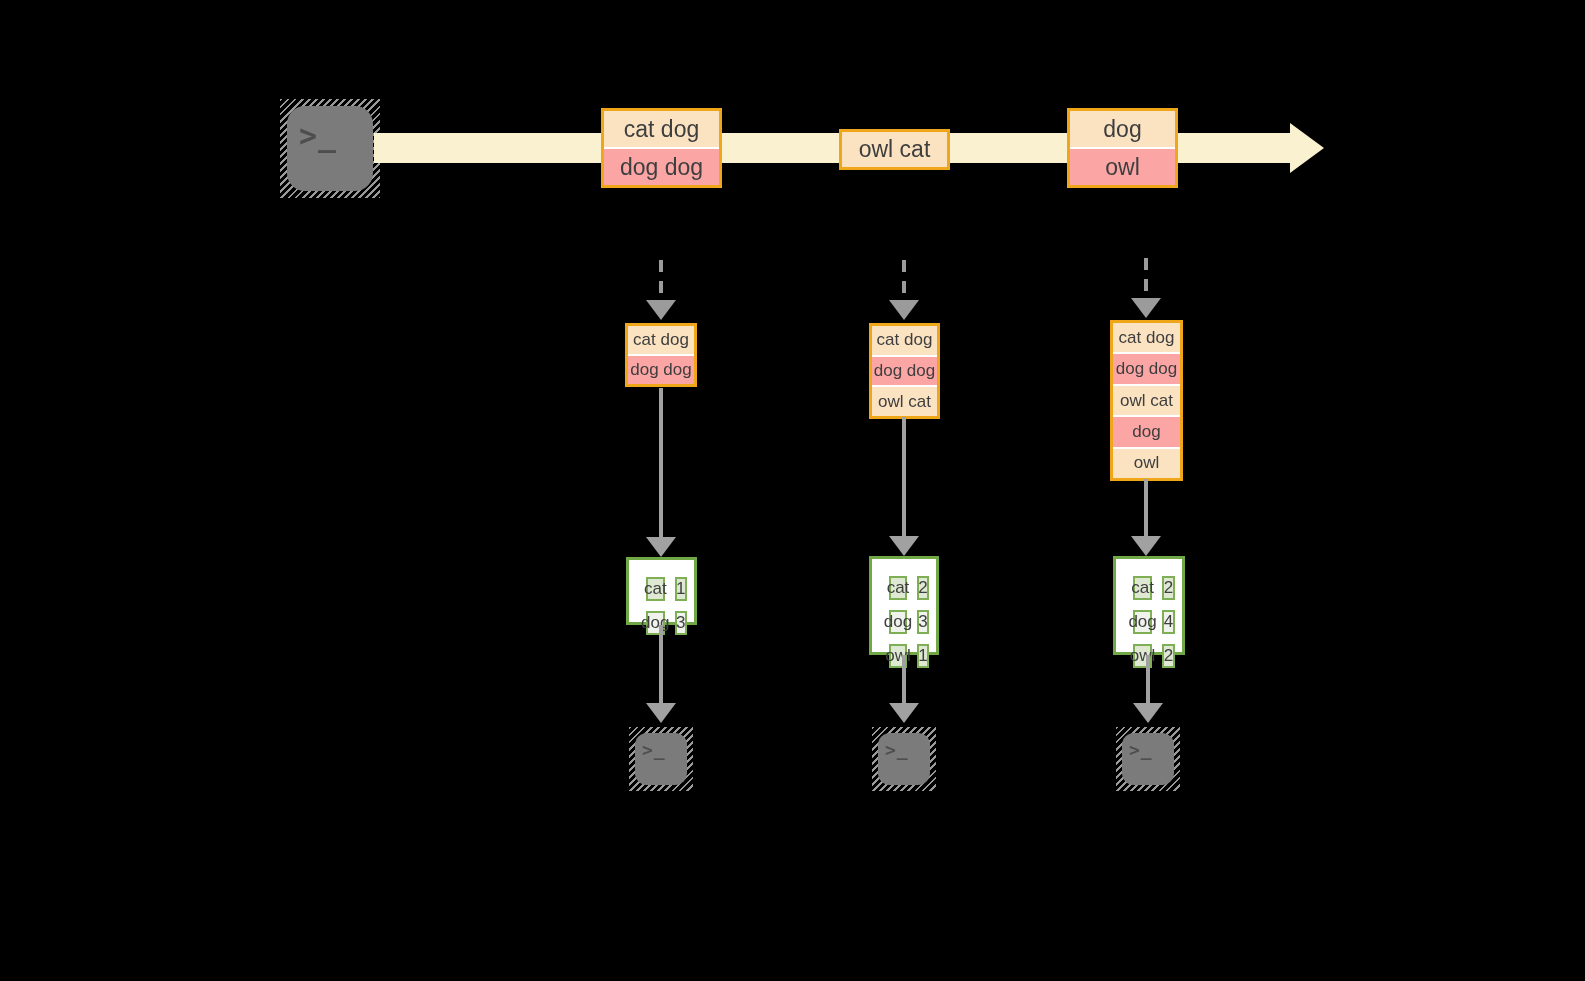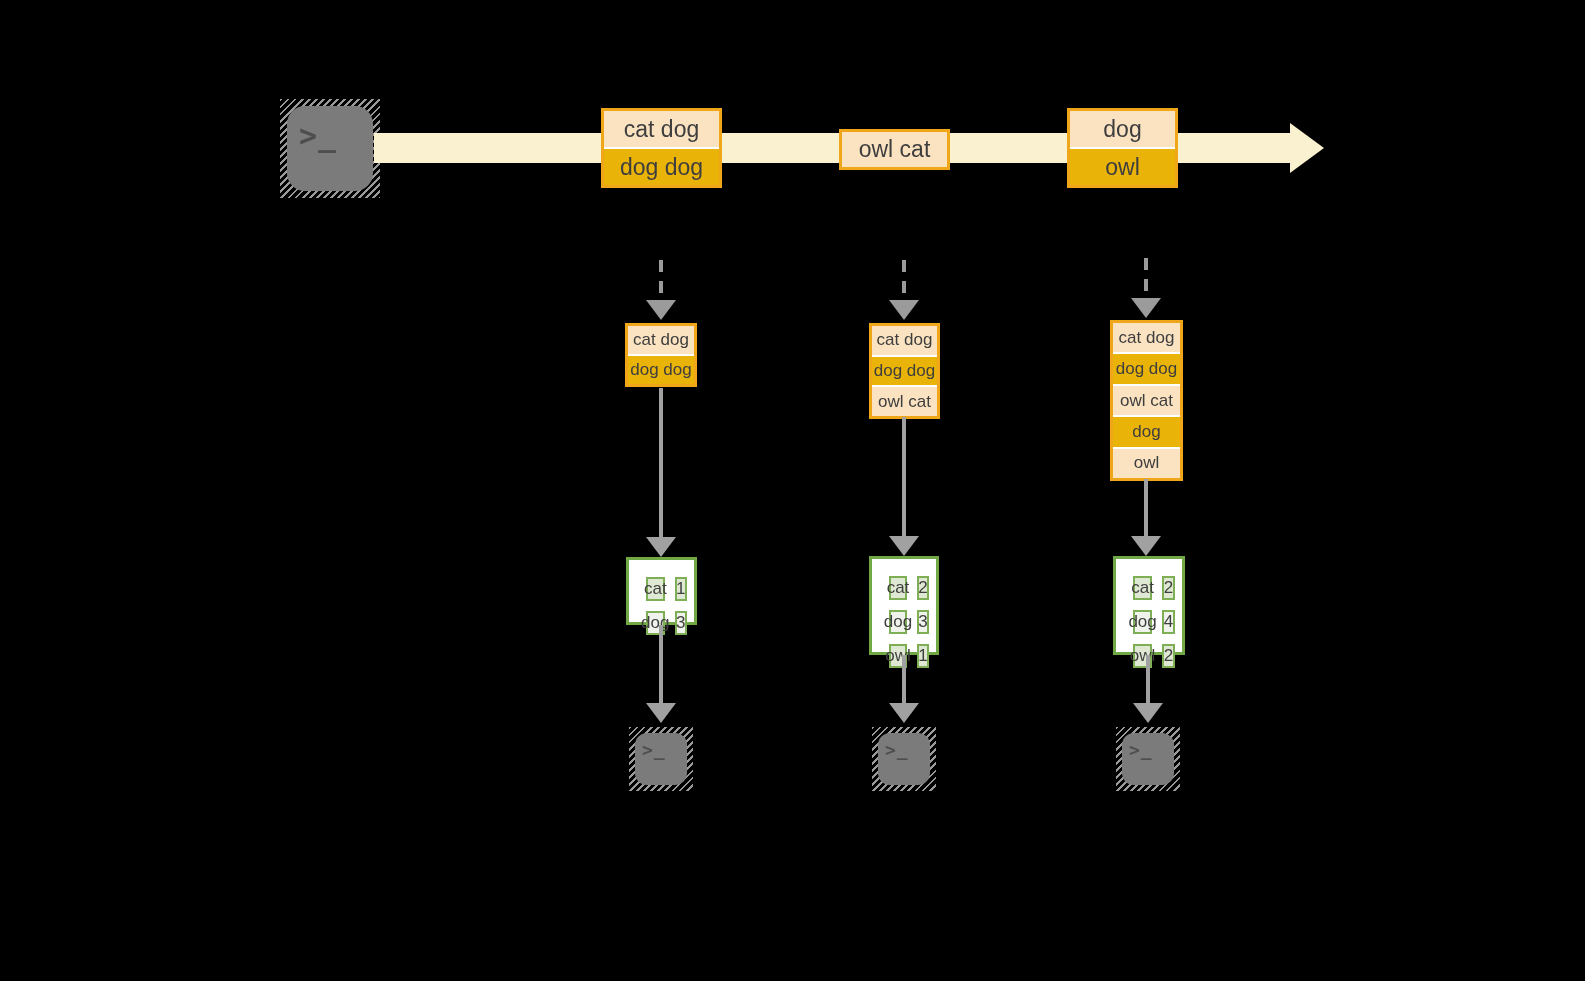--- a/index.html
+++ b/index.html
@@ -35,21 +35,21 @@
   .stream-head { position:absolute; left:1290px; top:123px; width:0; height:0; z-index:1;
     border-top:25px solid rgba(0,0,0,0); border-bottom:25px solid rgba(0,0,0,0);
     border-left:34px solid #FAF1D0; }
 
   
   .obox { position:absolute; box-sizing:border-box; border:3px solid #F0A619; background:#fff;
     display:flex; flex-direction:column; gap:2px; z-index:2; }
   .obox .cell { flex:1; display:flex; align-items:center; justify-content:center;
     color:#3E3E3E; white-space:nowrap; }
   .p1 { background:#FBE3C2; }
-  .p2 { background:#eab308; }
+  .p2 { background:#fca5a5; }
   .batch { font-size:23px; }
   .batch-1 { left:601px; top:108px; width:121px; height:80px; }
   .batch-2 { left:839px; top:129px; width:111px; height:41px; }
   .batch-3 { left:1067px; top:108px; width:111px; height:80px; }
   .stack { font-size:17px; }
   .stack-1 { left:625px; top:323px; width:72px;  height:64px; }
   .stack-2 { left:869px; top:323px; width:71px;  height:96px; }
   .stack-3 { left:1110px; top:320px; width:73px; height:161px; }
 
   

